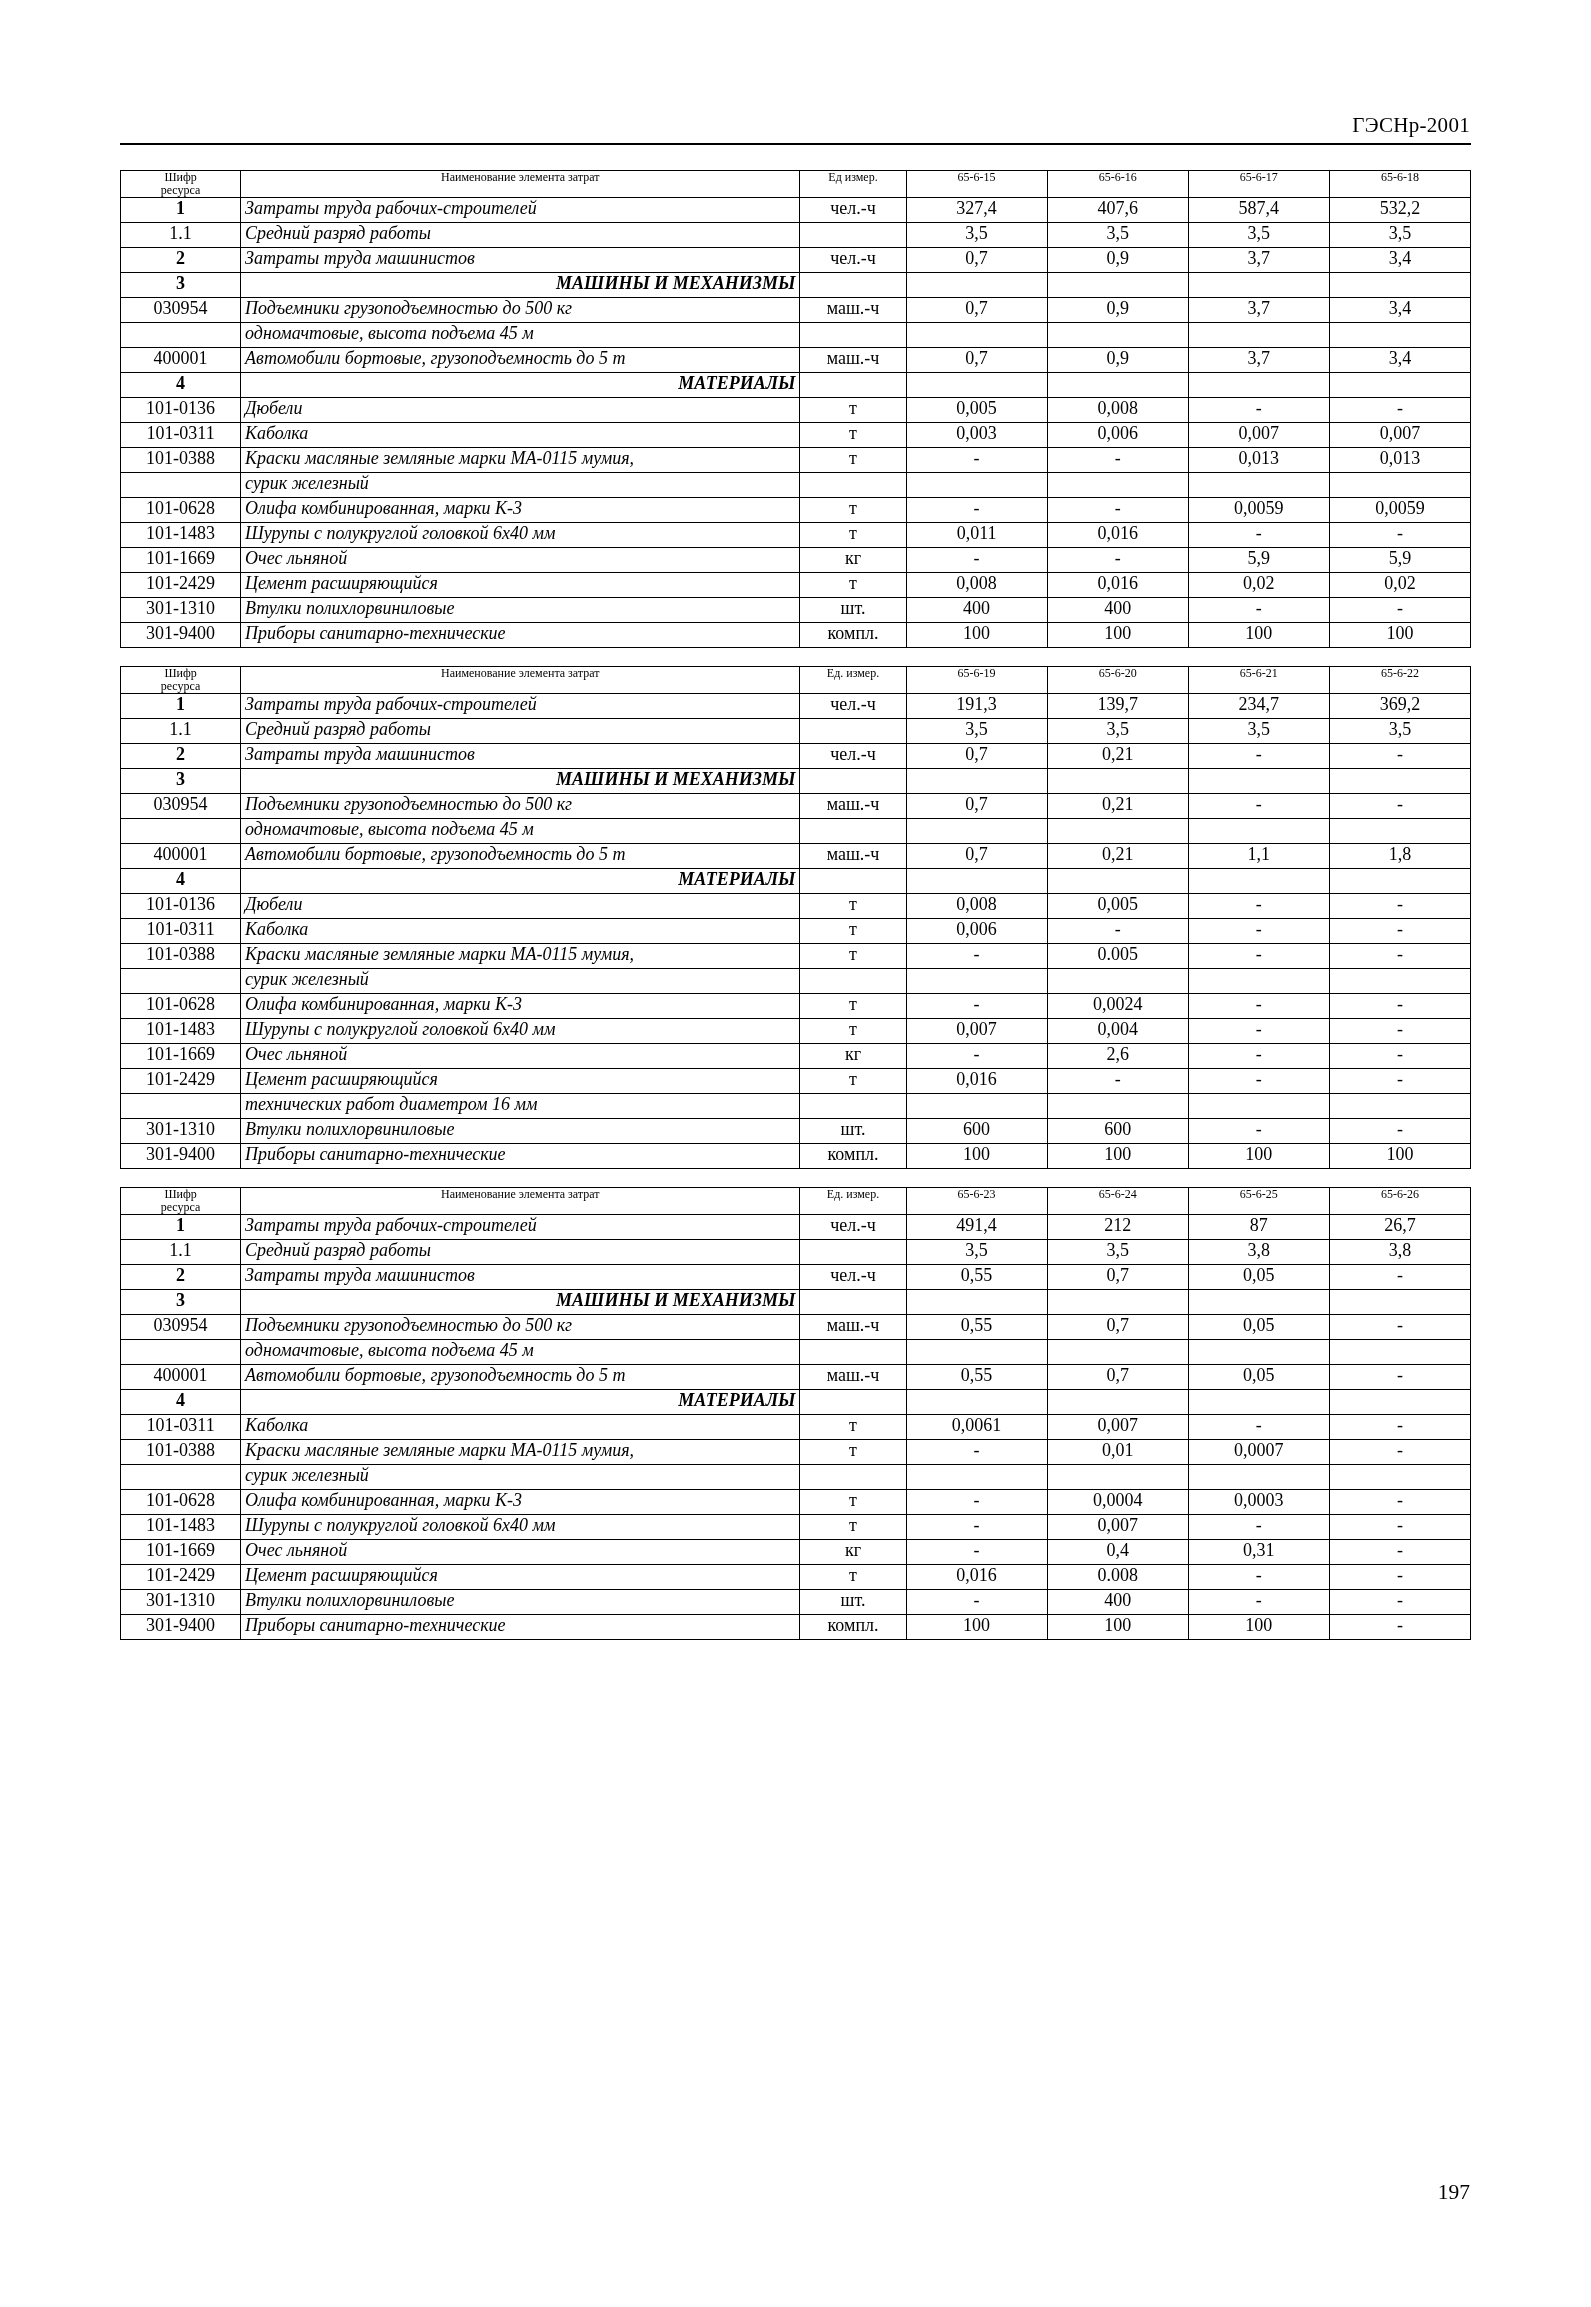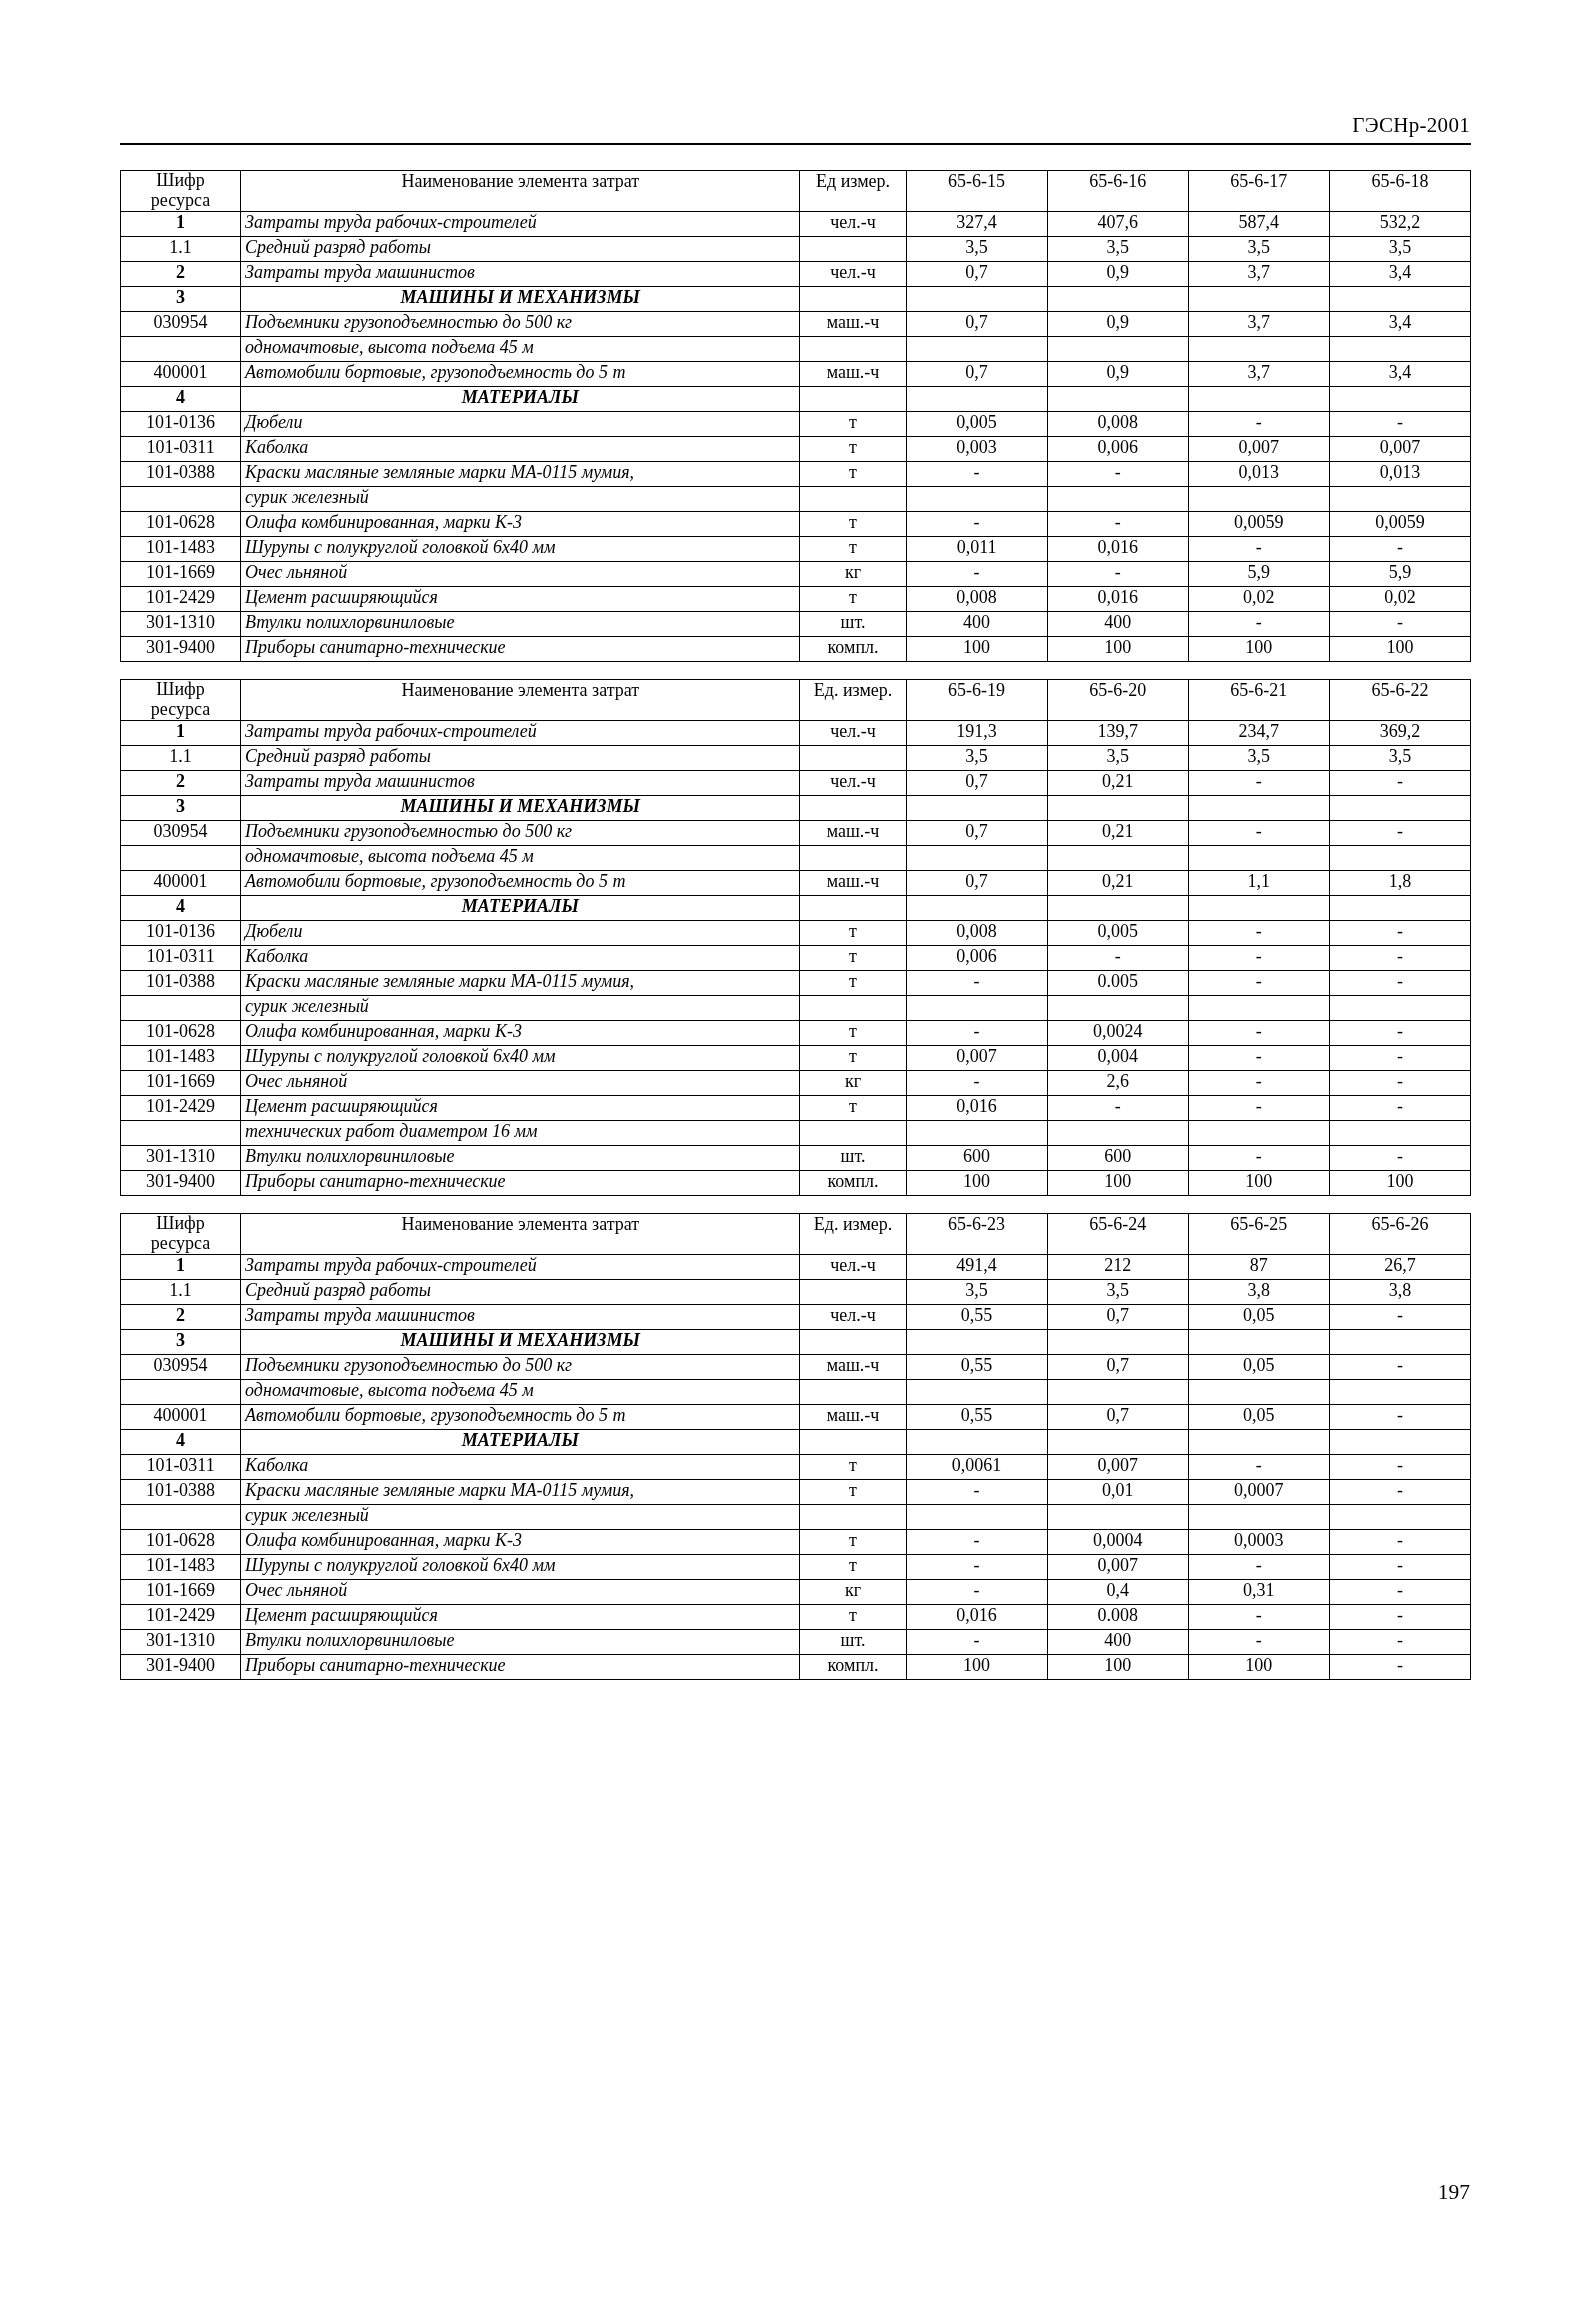--- a/index.html
+++ b/index.html
@@ -59,35 +59,35 @@
   }
   
   col.c-code   { width: 120px; }
   col.c-name   { width: 559px; }
   col.c-unit   { width: 106px; }
   col.c-val    { width: 141px; }
 
   .hdr td {
     text-align: center;
     vertical-align: middle;
-    font-size: 18px;
+    font-size: 12px;
     height: 57px;
     padding: 2.7px 2.7px;
   }
   .hdr .hdr-code {
     line-height: 1.1;
   }
   .code-cell { text-align: center; }
   .num-cell  { text-align: center; }
   .unit-cell { text-align: center; }
   .name-cell { text-align: left; padding-left: 9.4px; font-style: italic; }
   .bold { font-weight: bold; }
   .sect-title {
     font-weight: bold;
-    text-align: center;
+    text-align: right;
     padding-left: 9.4px;
   }
   .cont-row td { border-top: none; }
   .block-gap {
     height: 17.5px;
   }
   .pagenum {
     position: absolute;
     right: 121px;
     top: 2180px;

